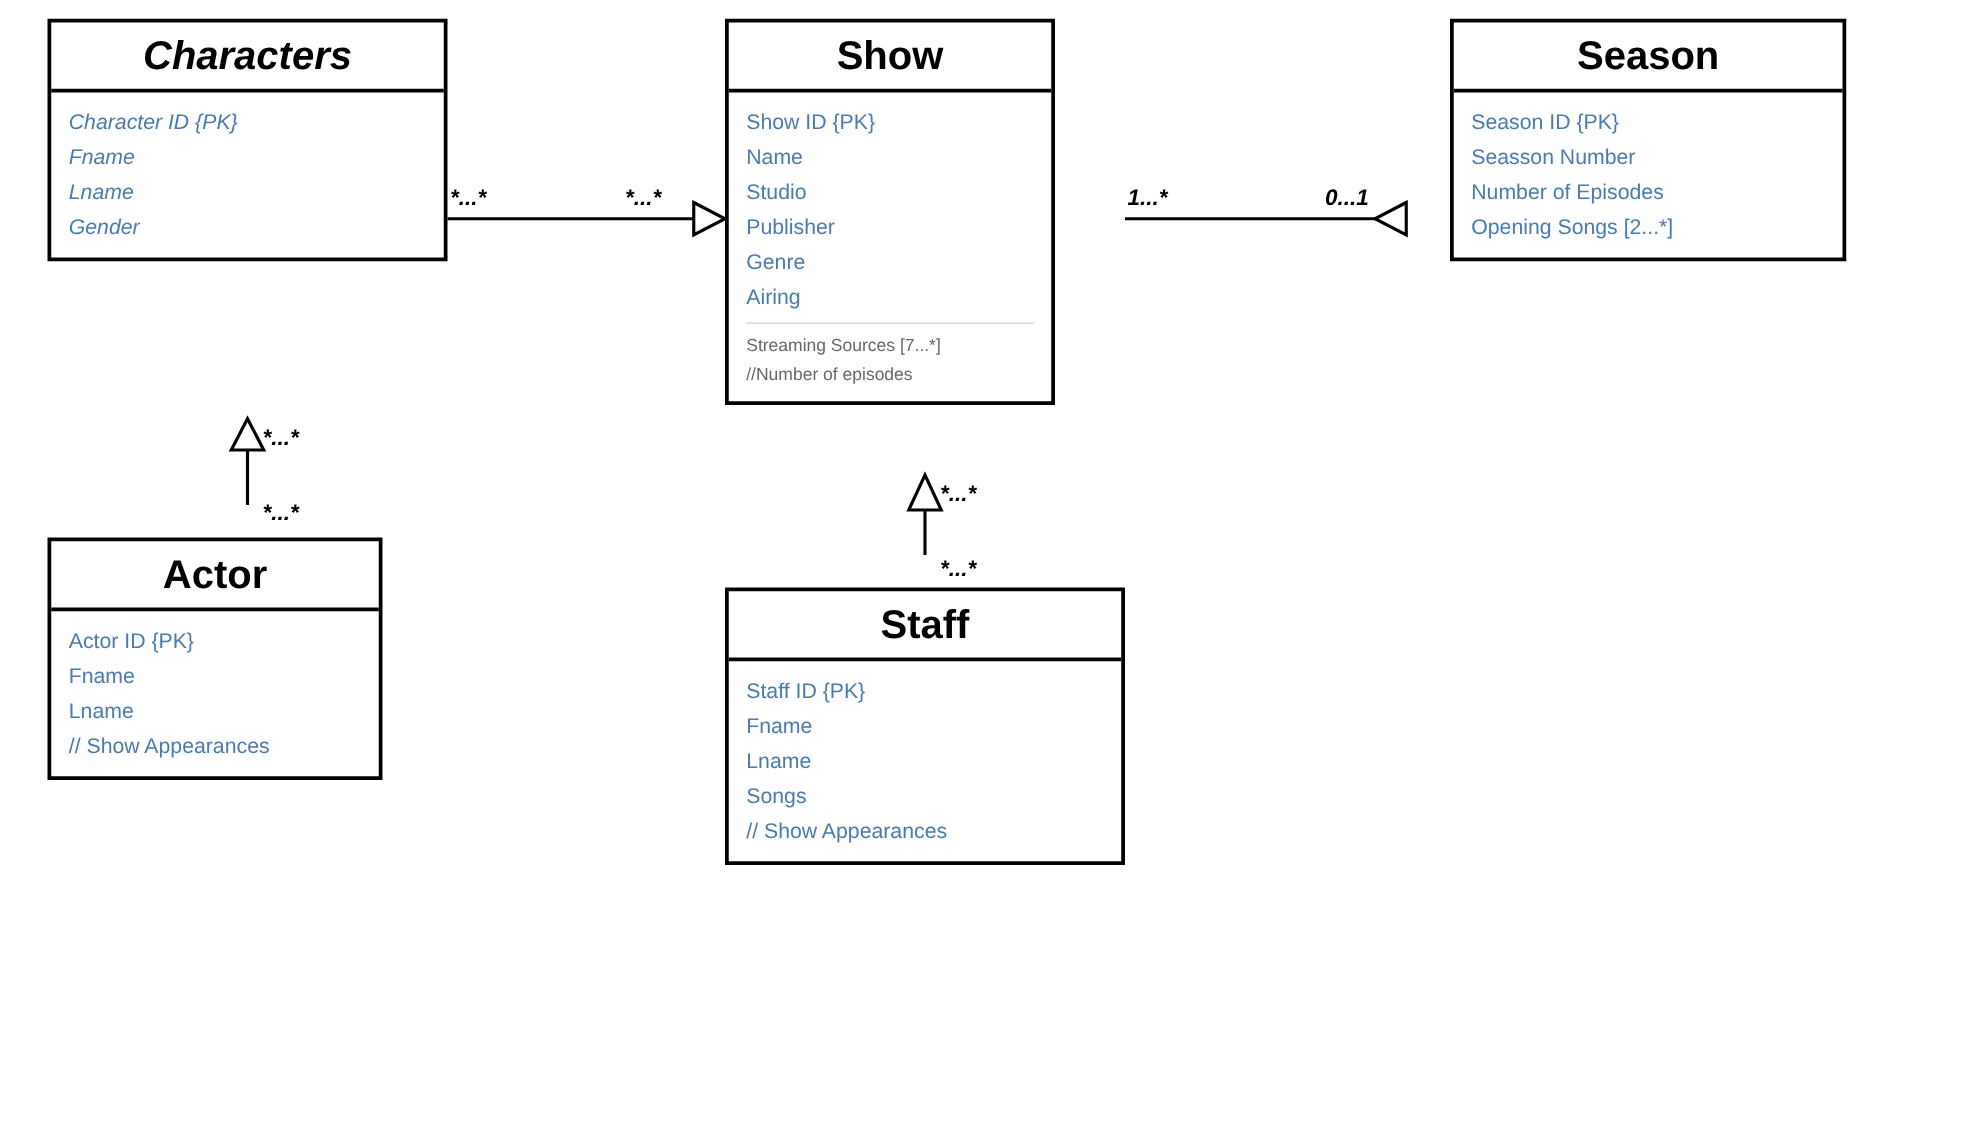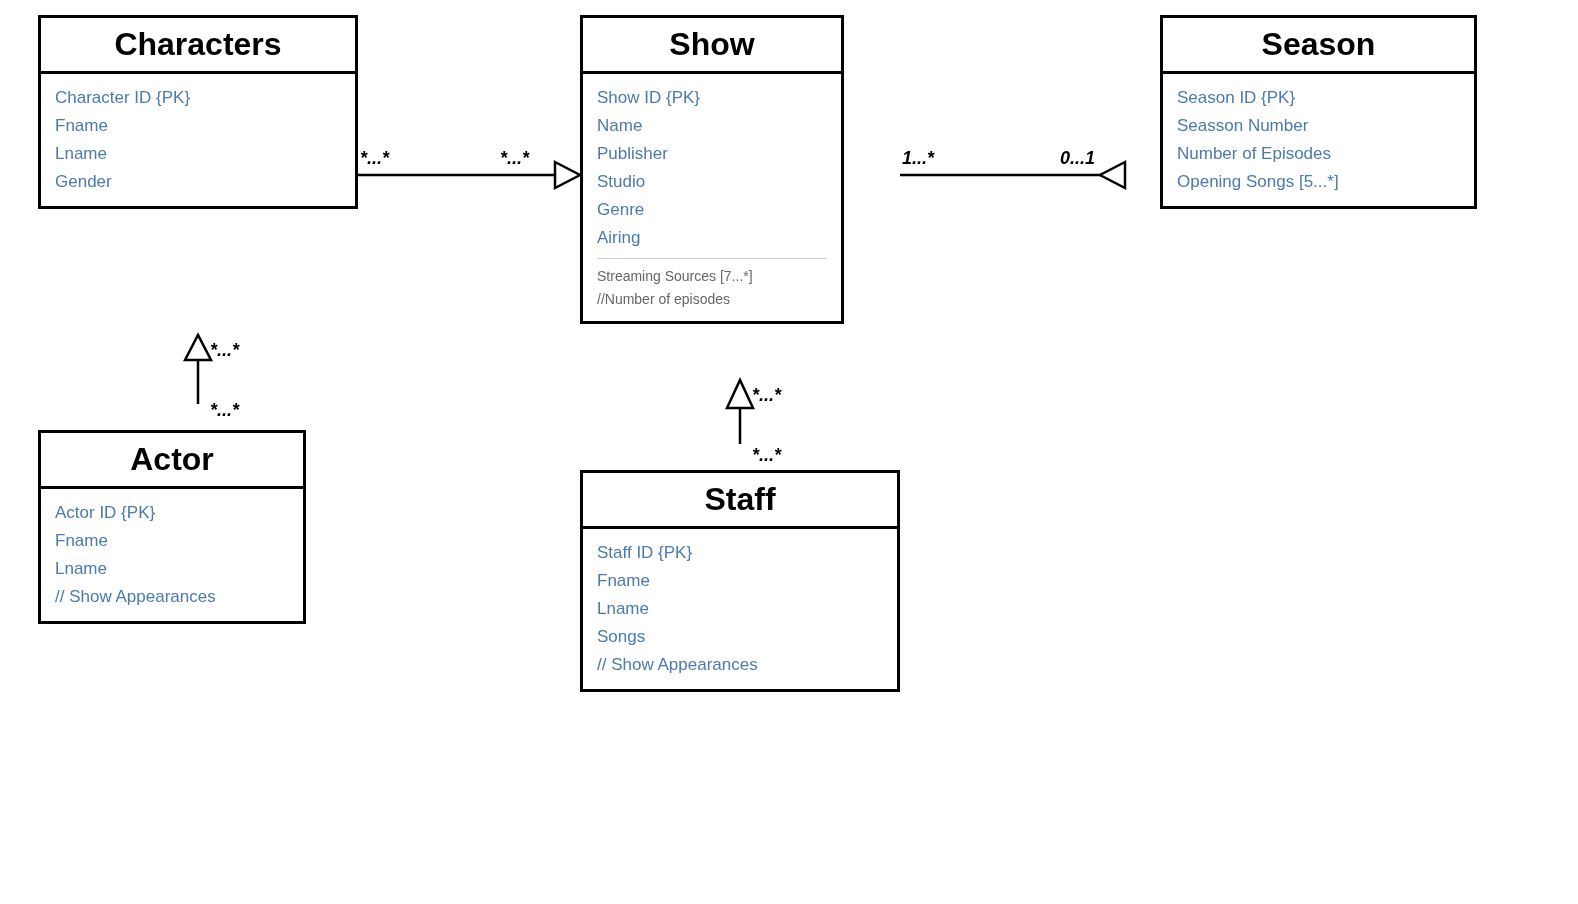--- a/index.html
+++ b/index.html
@@ -56,58 +56,58 @@
       position: absolute;
       font-size: 18px;
       font-weight: bold;
       color: #000;
       font-style: italic;
     }
   </style>
 </head>
 <body>
 
-<div class="uml-box" style="left:38px; top:15px; width:320px;">
+<div class="uml-box" style="left:38px; top:15px; width:320px;font-style:italic;">
   <div class="uml-header">
     <span>Characters</span>
   </div>
   <div class="uml-body">
     <p>Character ID  {PK}</p>
     <p>Fname</p>
     <p>Lname</p>
     <p>Gender</p>
   </div>
 </div>
 
 <div class="uml-box" style="left:580px; top:15px; width:264px;">
   <div class="uml-header">
     <span>Show</span>
   </div>
   <div class="uml-body">
     <p>Show ID  {PK}</p>
     <p>Name</p>
+    <p>Studio</p>
     <p>Publisher</p>
-    <p>Studio</p>
     <p>Genre</p>
     <p>Airing</p>
     <div class="divider"></div>
     <p class="small">Streaming Sources  [7...*]</p>
     <p class="small">//Number of episodes</p>
   </div>
 </div>
 
 <div class="uml-box" style="left:1160px; top:15px; width:317px;">
   <div class="uml-header">
     <span>Season</span>
   </div>
   <div class="uml-body">
     <p>Season ID  {PK}</p>
     <p>Seasson Number</p>
     <p>Number of Episodes</p>
-    <p>Opening Songs  [5...*]</p>
+    <p>Opening Songs  [2...*]</p>
   </div>
 </div>
 
 <div class="uml-box" style="left:38px; top:430px; width:268px;">
   <div class="uml-header">
     <span>Actor</span>
   </div>
   <div class="uml-body">
     <p>Actor ID  {PK}</p>
     <p>Fname</p>

